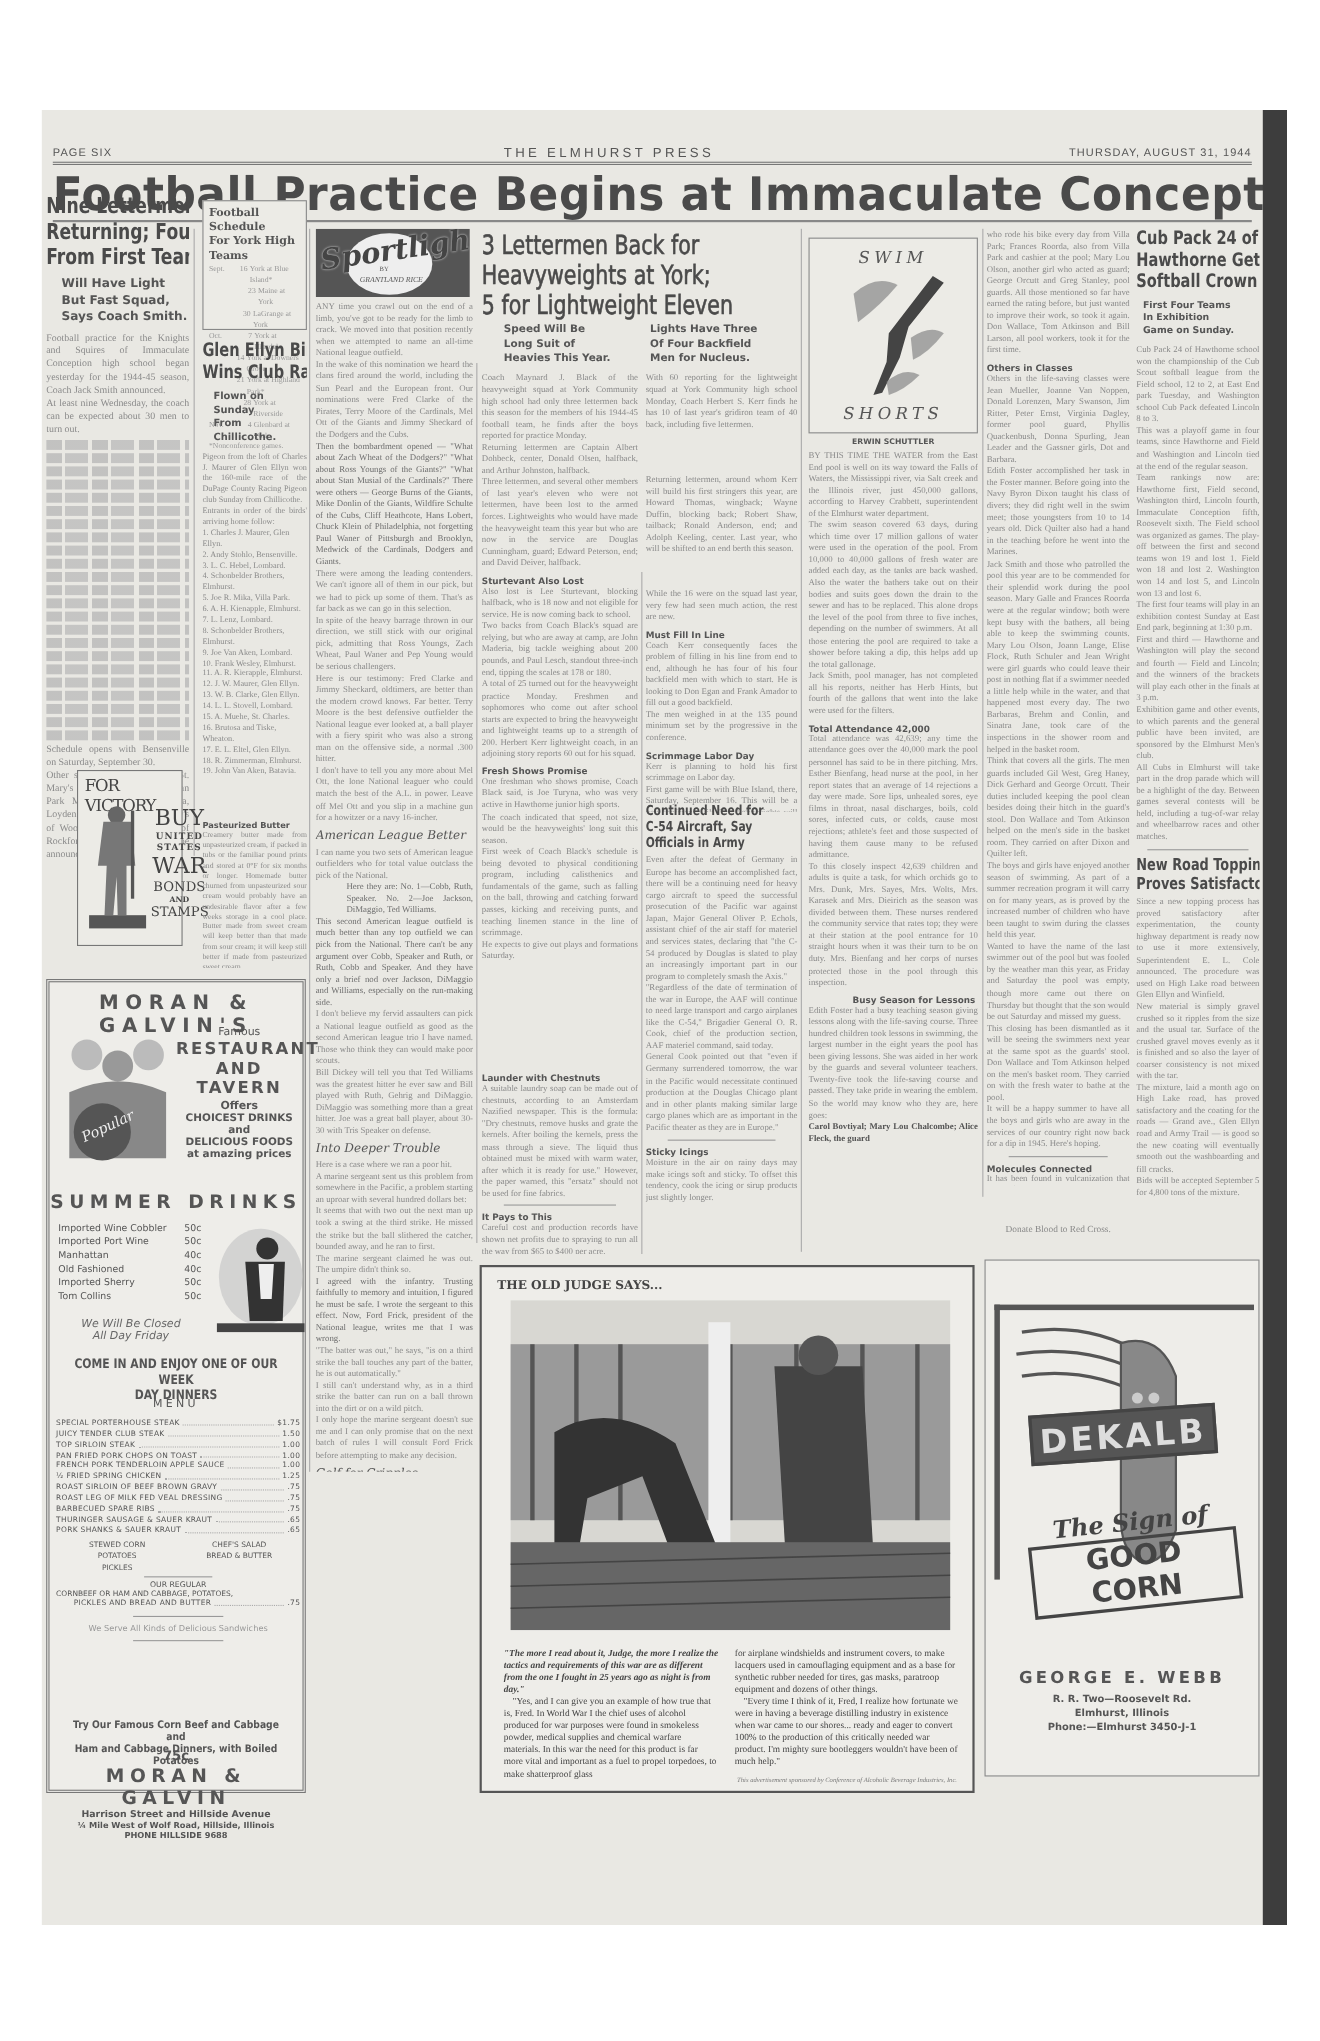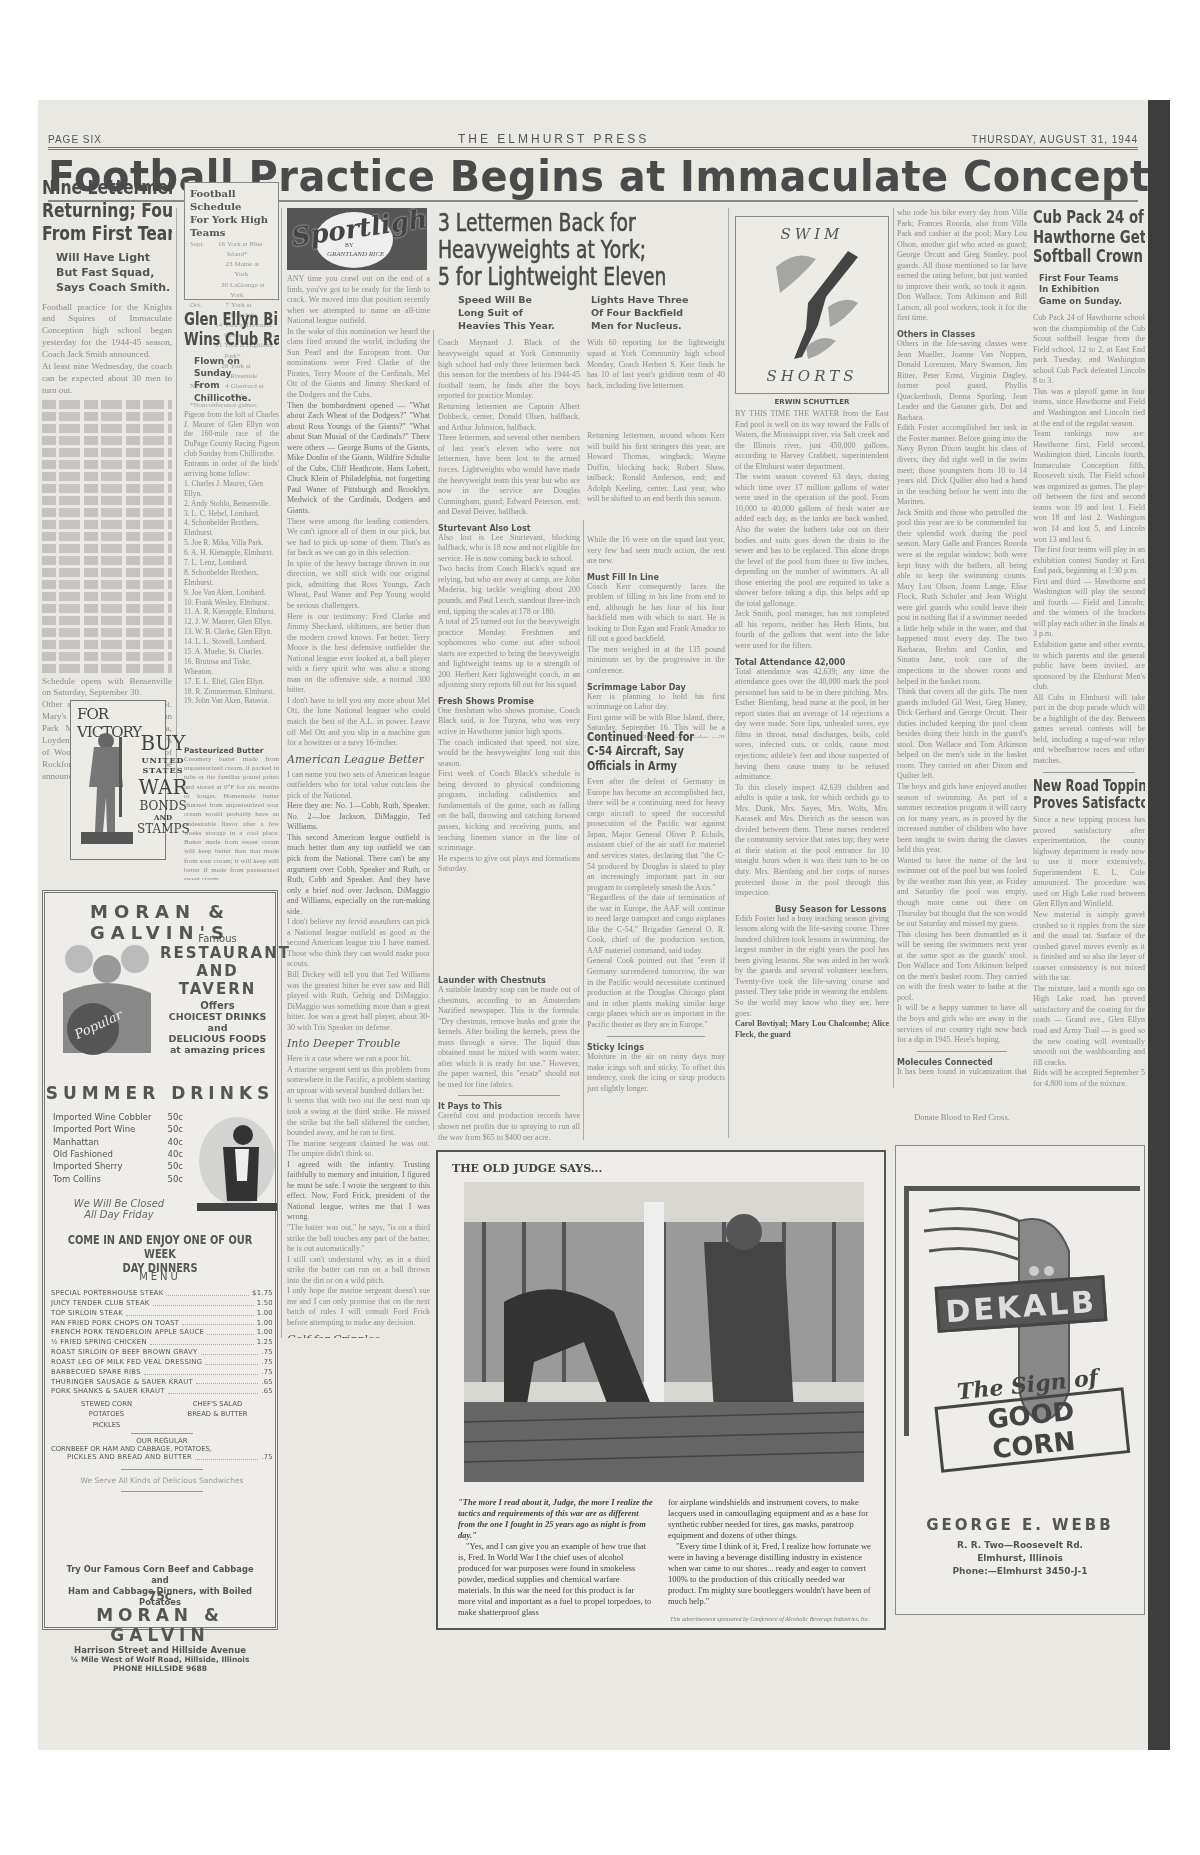--- a/index.html
+++ b/index.html
@@ -238,21 +238,21 @@
     </div>
     <p class="body-text" style="font-size:8px;">ANY time you crawl out on the end of a limb, you've got to be ready for the limb to crack. We moved into that position recently when we attempted to name an all-time National league outfield.</p>
     <p class="body-text" style="font-size:8px;">In the wake of this nomination we heard the clans fired around the world, including the Sun Pearl and the European front. Our nominations were Fred Clarke of the Pirates, Terry Moore of the Cardinals, Mel Ott of the Giants and Jimmy Sheckard of the Dodgers and the Cubs.</p>
     <p class="body-text" style="font-size:8px; color:#6e6e6e;">Then the bombardment opened — "What about Zach Wheat of the Dodgers?" "What about Ross Youngs of the Giants?" "What about Stan Musial of the Cardinals?" There were others — George Burns of the Giants, Mike Donlin of the Giants, Wildfire Schulte of the Cubs, Cliff Heathcote, Hans Lobert, Chuck Klein of Philadelphia, not forgetting Paul Waner of Pittsburgh and Brooklyn, Medwick of the Cardinals, Dodgers and Giants.</p>
     <p class="body-text" style="font-size:8px;">There were among the leading contenders. We can't ignore all of them in our pick, but we had to pick up some of them. That's as far back as we can go in this selection.</p>
     <p class="body-text" style="font-size:8px;">In spite of the heavy barrage thrown in our direction, we still stick with our original pick, admitting that Ross Youngs, Zach Wheat, Paul Waner and Pep Young would be serious challengers.</p>
     <p class="body-text" style="font-size:8px;">Here is our testimony: Fred Clarke and Jimmy Sheckard, oldtimers, are better than the modern crowd knows. Far better. Terry Moore is the best defensive outfielder the National league ever looked at, a ball player with a fiery spirit who was also a strong man on the offensive side, a normal .300 hitter.</p>
     <p class="body-text" style="font-size:8px;">I don't have to tell you any more about Mel Ott, the lone National leaguer who could match the best of the A.L. in power. Leave off Mel Ott and you slip in a machine gun for a howitzer or a navy 16-incher.</p>
     <div style="font-family:'DejaVu Serif',serif; font-style:italic; font-size:11px; color:#555; margin:4px 0;">American League Better</div>
     <p class="body-text" style="font-size:8px;">I can name you two sets of American league outfielders who for total value outclass the pick of the National.</p>
-    <p class="body-text" style="font-size:8px; color:#6e6e6e;">Here they are: No. 1—Cobb, Ruth, Speaker. No. 2—Joe Jackson, DiMaggio, Ted Williams.</p>
+    <p class="body-text" style="font-size:8px; color:#6e6e6e;margin-left:28px;">Here they are: No. 1—Cobb, Ruth, Speaker. No. 2—Joe Jackson, DiMaggio, Ted Williams.</p>
     <p class="body-text" style="font-size:8px; color:#6e6e6e;">This second American league outfield is much better than any top outfield we can pick from the National. There can't be any argument over Cobb, Speaker and Ruth, or Ruth, Cobb and Speaker. And they have only a brief nod over Jackson, DiMaggio and Williams, especially on the run-making side.</p>
     <p class="body-text" style="font-size:8px;">I don't believe my fervid assaulters can pick a National league outfield as good as the second American league trio I have named. Those who think they can would make poor scouts.</p>
     <p class="body-text" style="font-size:8px;">Bill Dickey will tell you that Ted Williams was the greatest hitter he ever saw and Bill played with Ruth, Gehrig and DiMaggio. DiMaggio was something more than a great hitter. Joe was a great ball player, about 30-30 with Tris Speaker on defense.</p>
     <div style="font-family:'DejaVu Serif',serif; font-style:italic; font-size:11px; color:#555; margin:4px 0;">Into Deeper Trouble</div>
     <p class="body-text" style="font-size:8px;">Here is a case where we ran a poor hit.</p>
     <p class="body-text" style="font-size:8px;">A marine sergeant sent us this problem from somewhere in the Pacific, a problem starting an uproar with several hundred dollars bet:</p>
     <p class="body-text" style="font-size:8px;">It seems that with two out the next man up took a swing at the third strike. He missed the strike but the ball slithered the catcher, bounded away, and he ran to first.</p>
     <p class="body-text" style="font-size:8px;">The marine sergeant claimed he was out. The umpire didn't think so.</p>
     <p class="body-text" style="font-size:8px; color:#6e6e6e;">I agreed with the infantry. Trusting faithfully to memory and intuition, I figured he must be safe. I wrote the sergeant to this effect. Now, Ford Frick, president of the National league, writes me that I was wrong.</p>
     <p class="body-text" style="font-size:8px;">"The batter was out," he says, "is on a third strike the ball touches any part of the batter, he is out automatically."</p>

